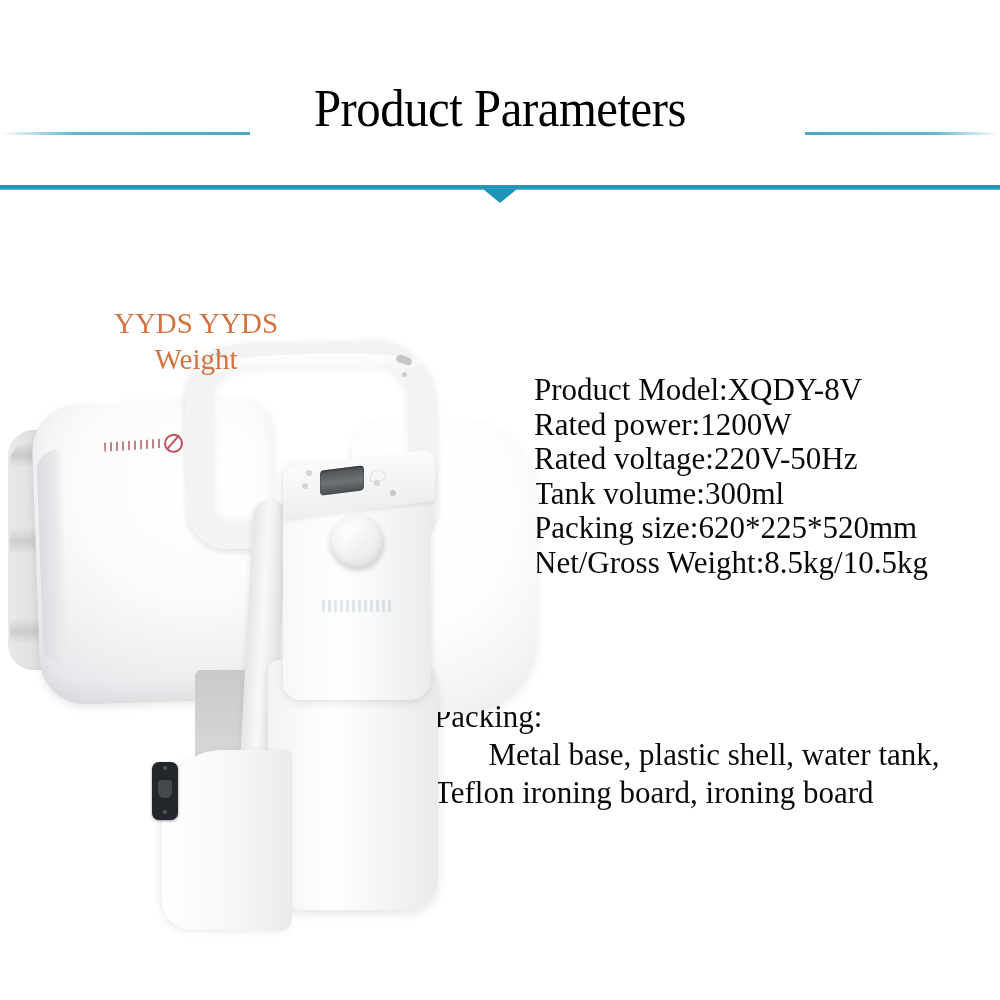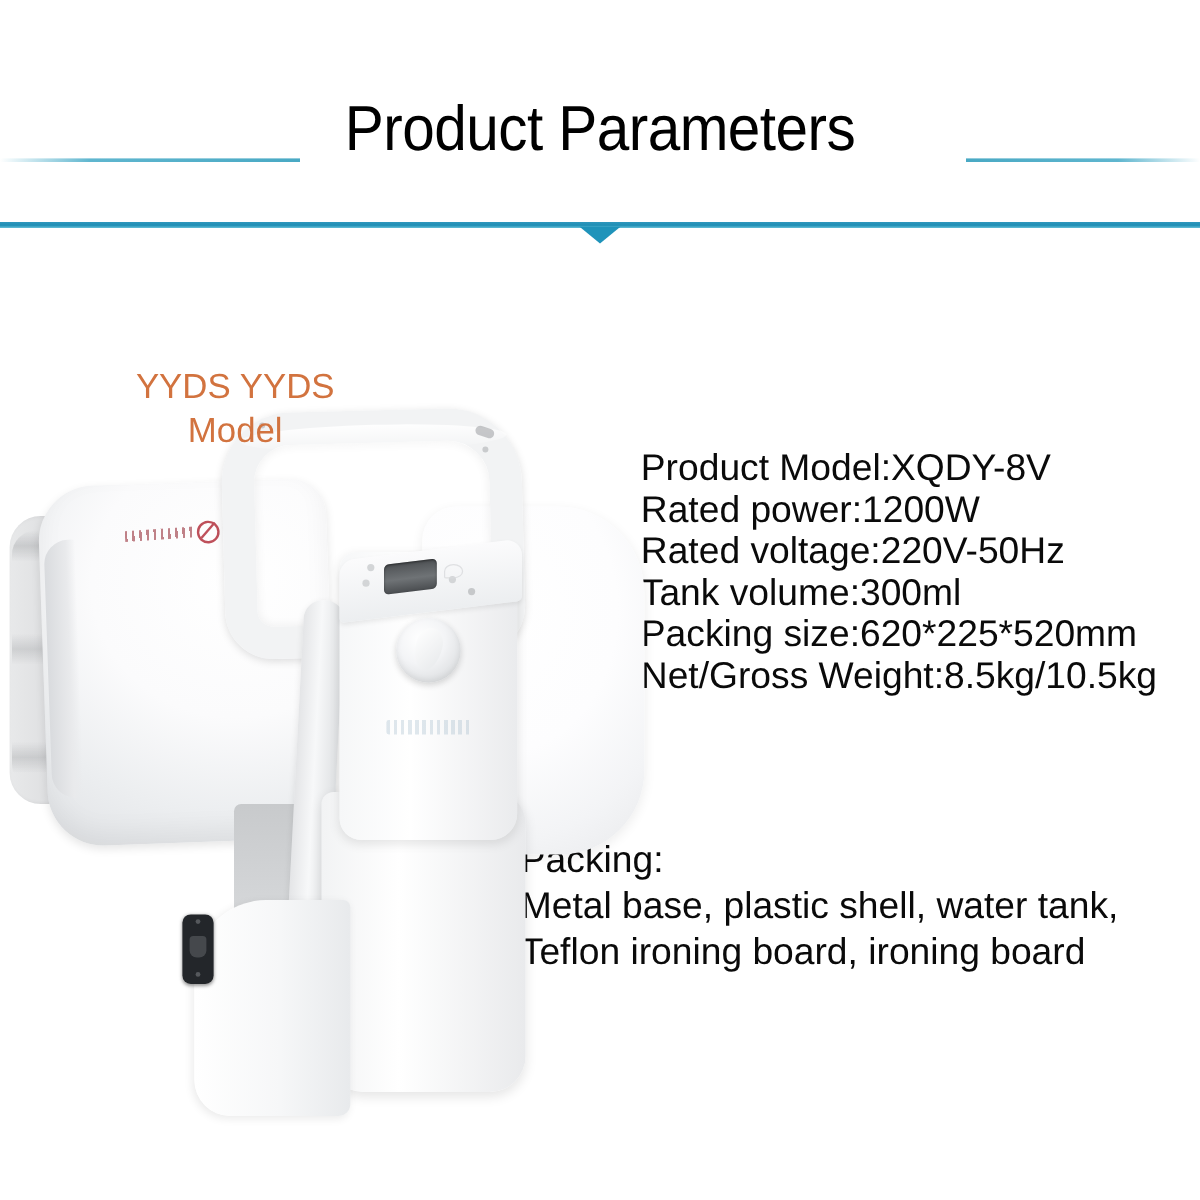--- a/index.html
+++ b/index.html
@@ -10,20 +10,21 @@
   }
   body {
     font-family: "Liberation Sans", sans-serif;
   }
   .page {
     position: relative;
     width: 1000px;
     height: 1000px;
     background: #ffffff;
     overflow: hidden;
+    font-family: Liberation Serif, serif;
   }
 
   
   .header {
     position: absolute;
     left: 0;
     top: 0;
     width: 1000px;
     height: 210px;
   }
@@ -109,21 +110,21 @@
   .material-block {
     position: absolute;
     left: 434px;
     top: 698px;
     width: 560px;
     color: #0a0a0a;
     font-size: 31px;
     line-height: 38px;
   }
   .material-block .m-head { display: block; text-align: left; }
-  .material-block .m-l1 { display: block; text-align: left; }
+  .material-block .m-l1 { display: block; text-align: center; }
   .material-block .m-l2 { display: block; text-align: left; }
 
   
   .product {
     position: absolute;
     left: 0px;
     top: 330px;
     width: 540px;
     height: 610px;
     z-index: 2;
@@ -422,21 +423,21 @@
     <div class="body-column"></div>
     <div class="body-left-curve"></div>
     <div class="socket"></div>
     <div class="base-shadow"></div>
     <div class="foot-l"></div>
     <div class="foot-r"></div>
   </div>
 
   <div class="watermark">
     <span class="wm-l1">YYDS YYDS</span>
-    <span class="wm-l2">Model</span>
+    <span class="wm-l2">Weight</span>
   </div>
 
   <div class="spec-block">
     <span class="spec-line">Product Model:XQDY-8V</span>
     <span class="spec-line">Rated power:1200W</span>
     <span class="spec-line">Rated voltage:220V-50Hz</span>
     <span class="spec-line">Tank volume:300ml</span>
     <span class="spec-line">Packing size:620*225*520mm</span>
     <span class="spec-line">Net/Gross Weight:8.5kg/10.5kg</span>
   </div>

